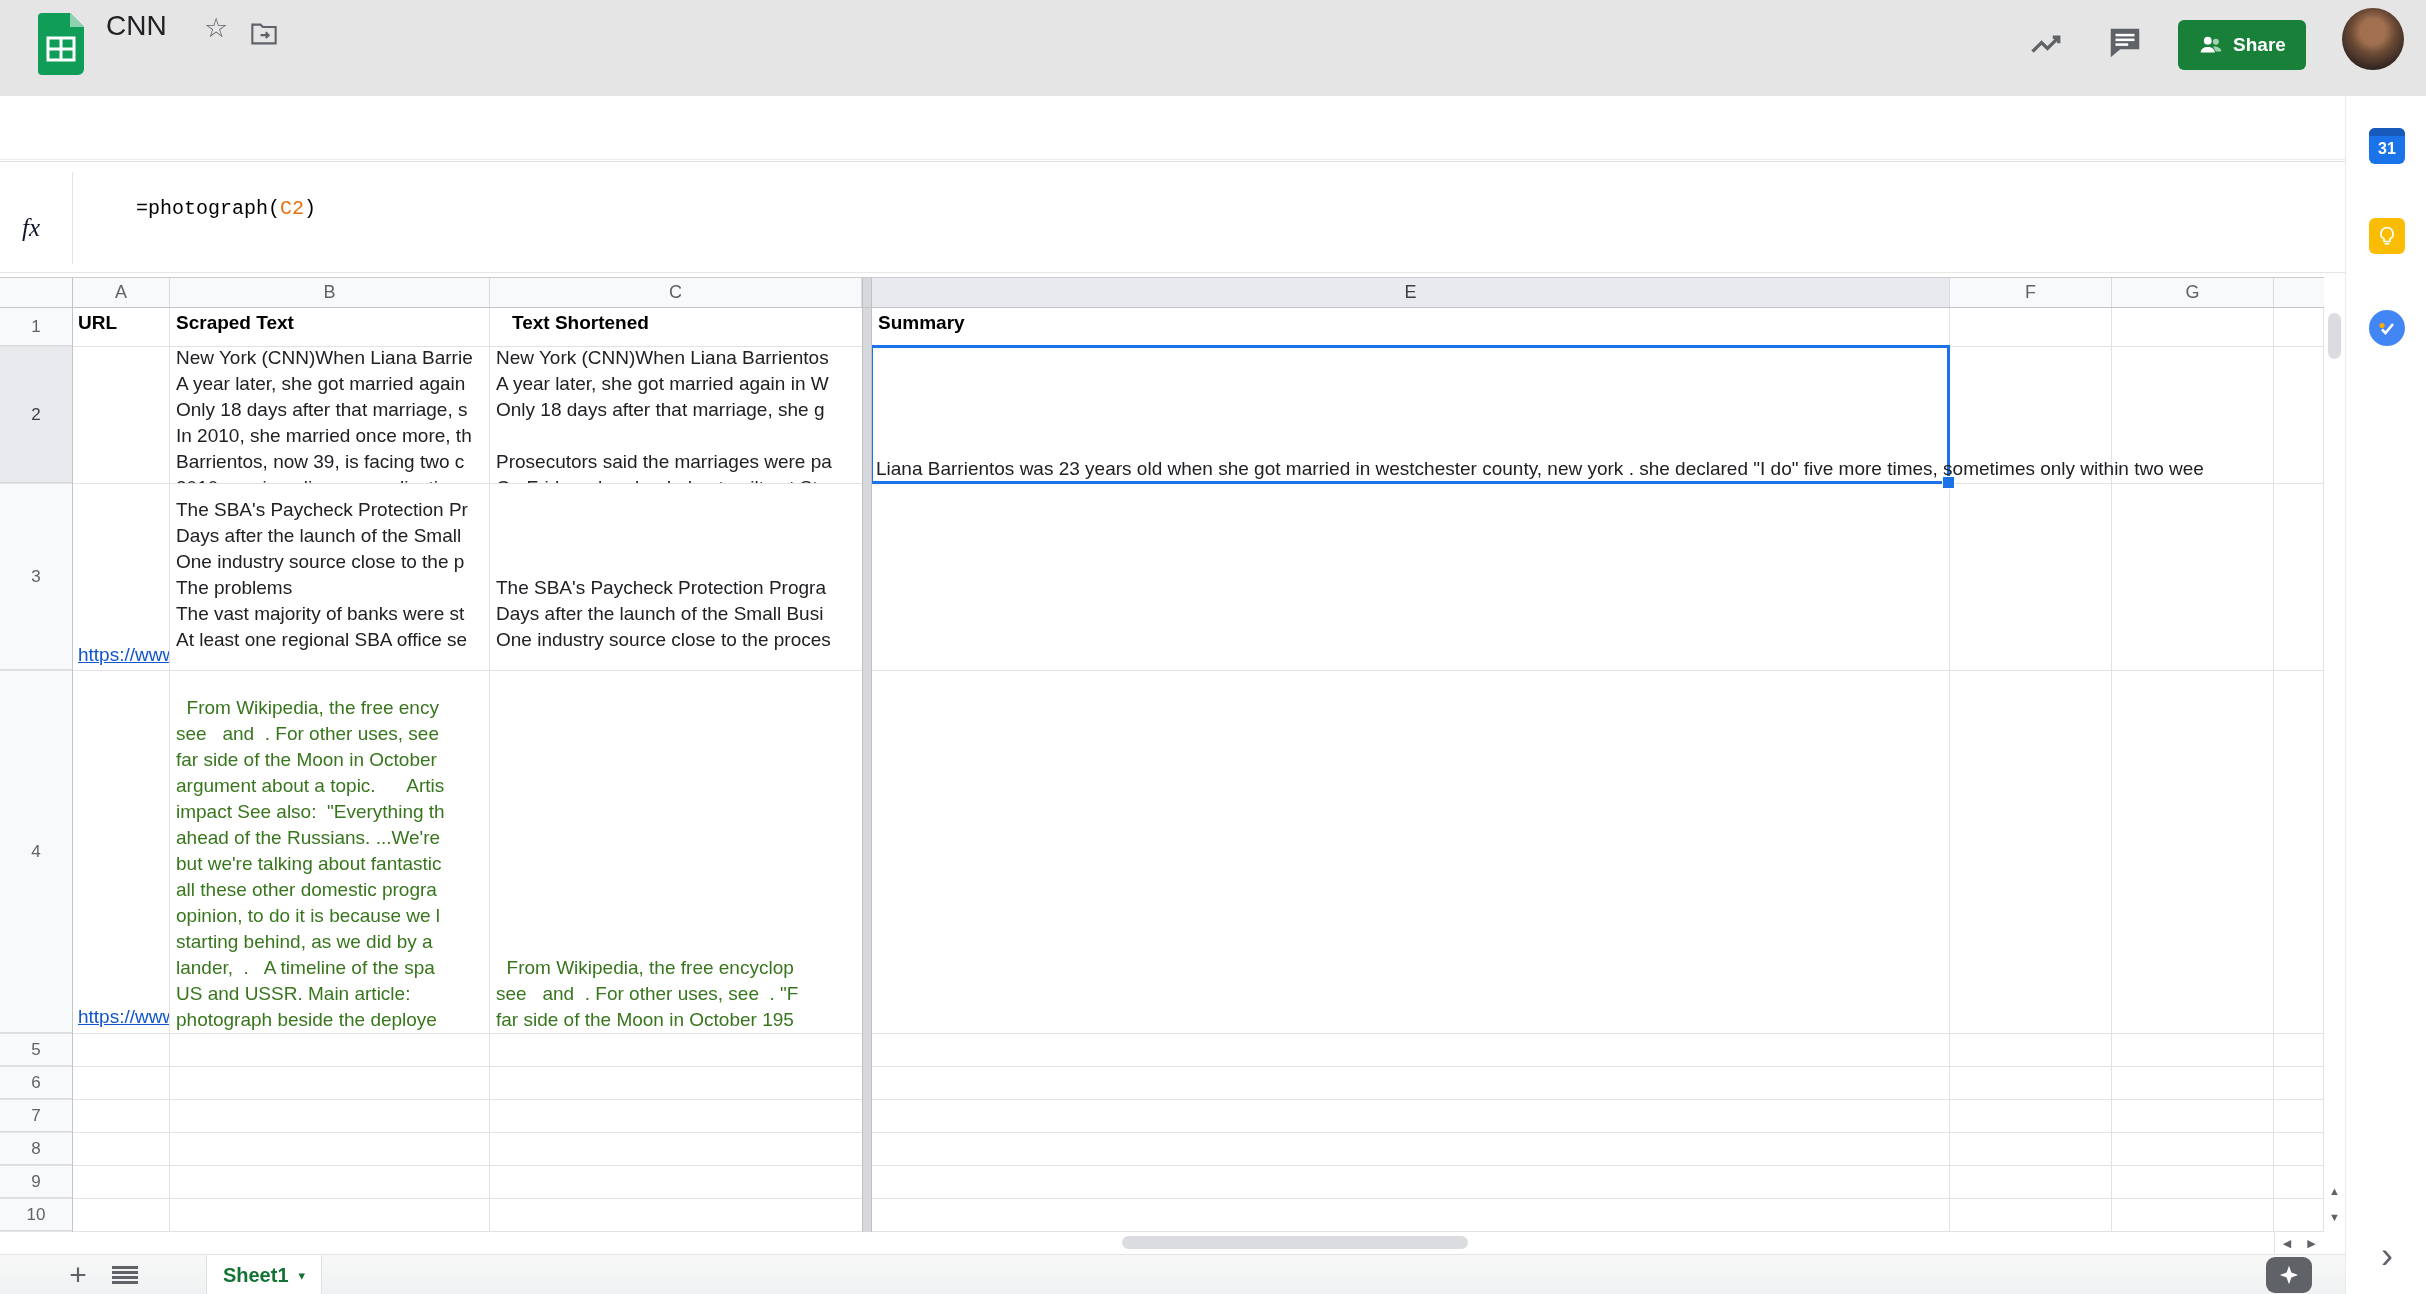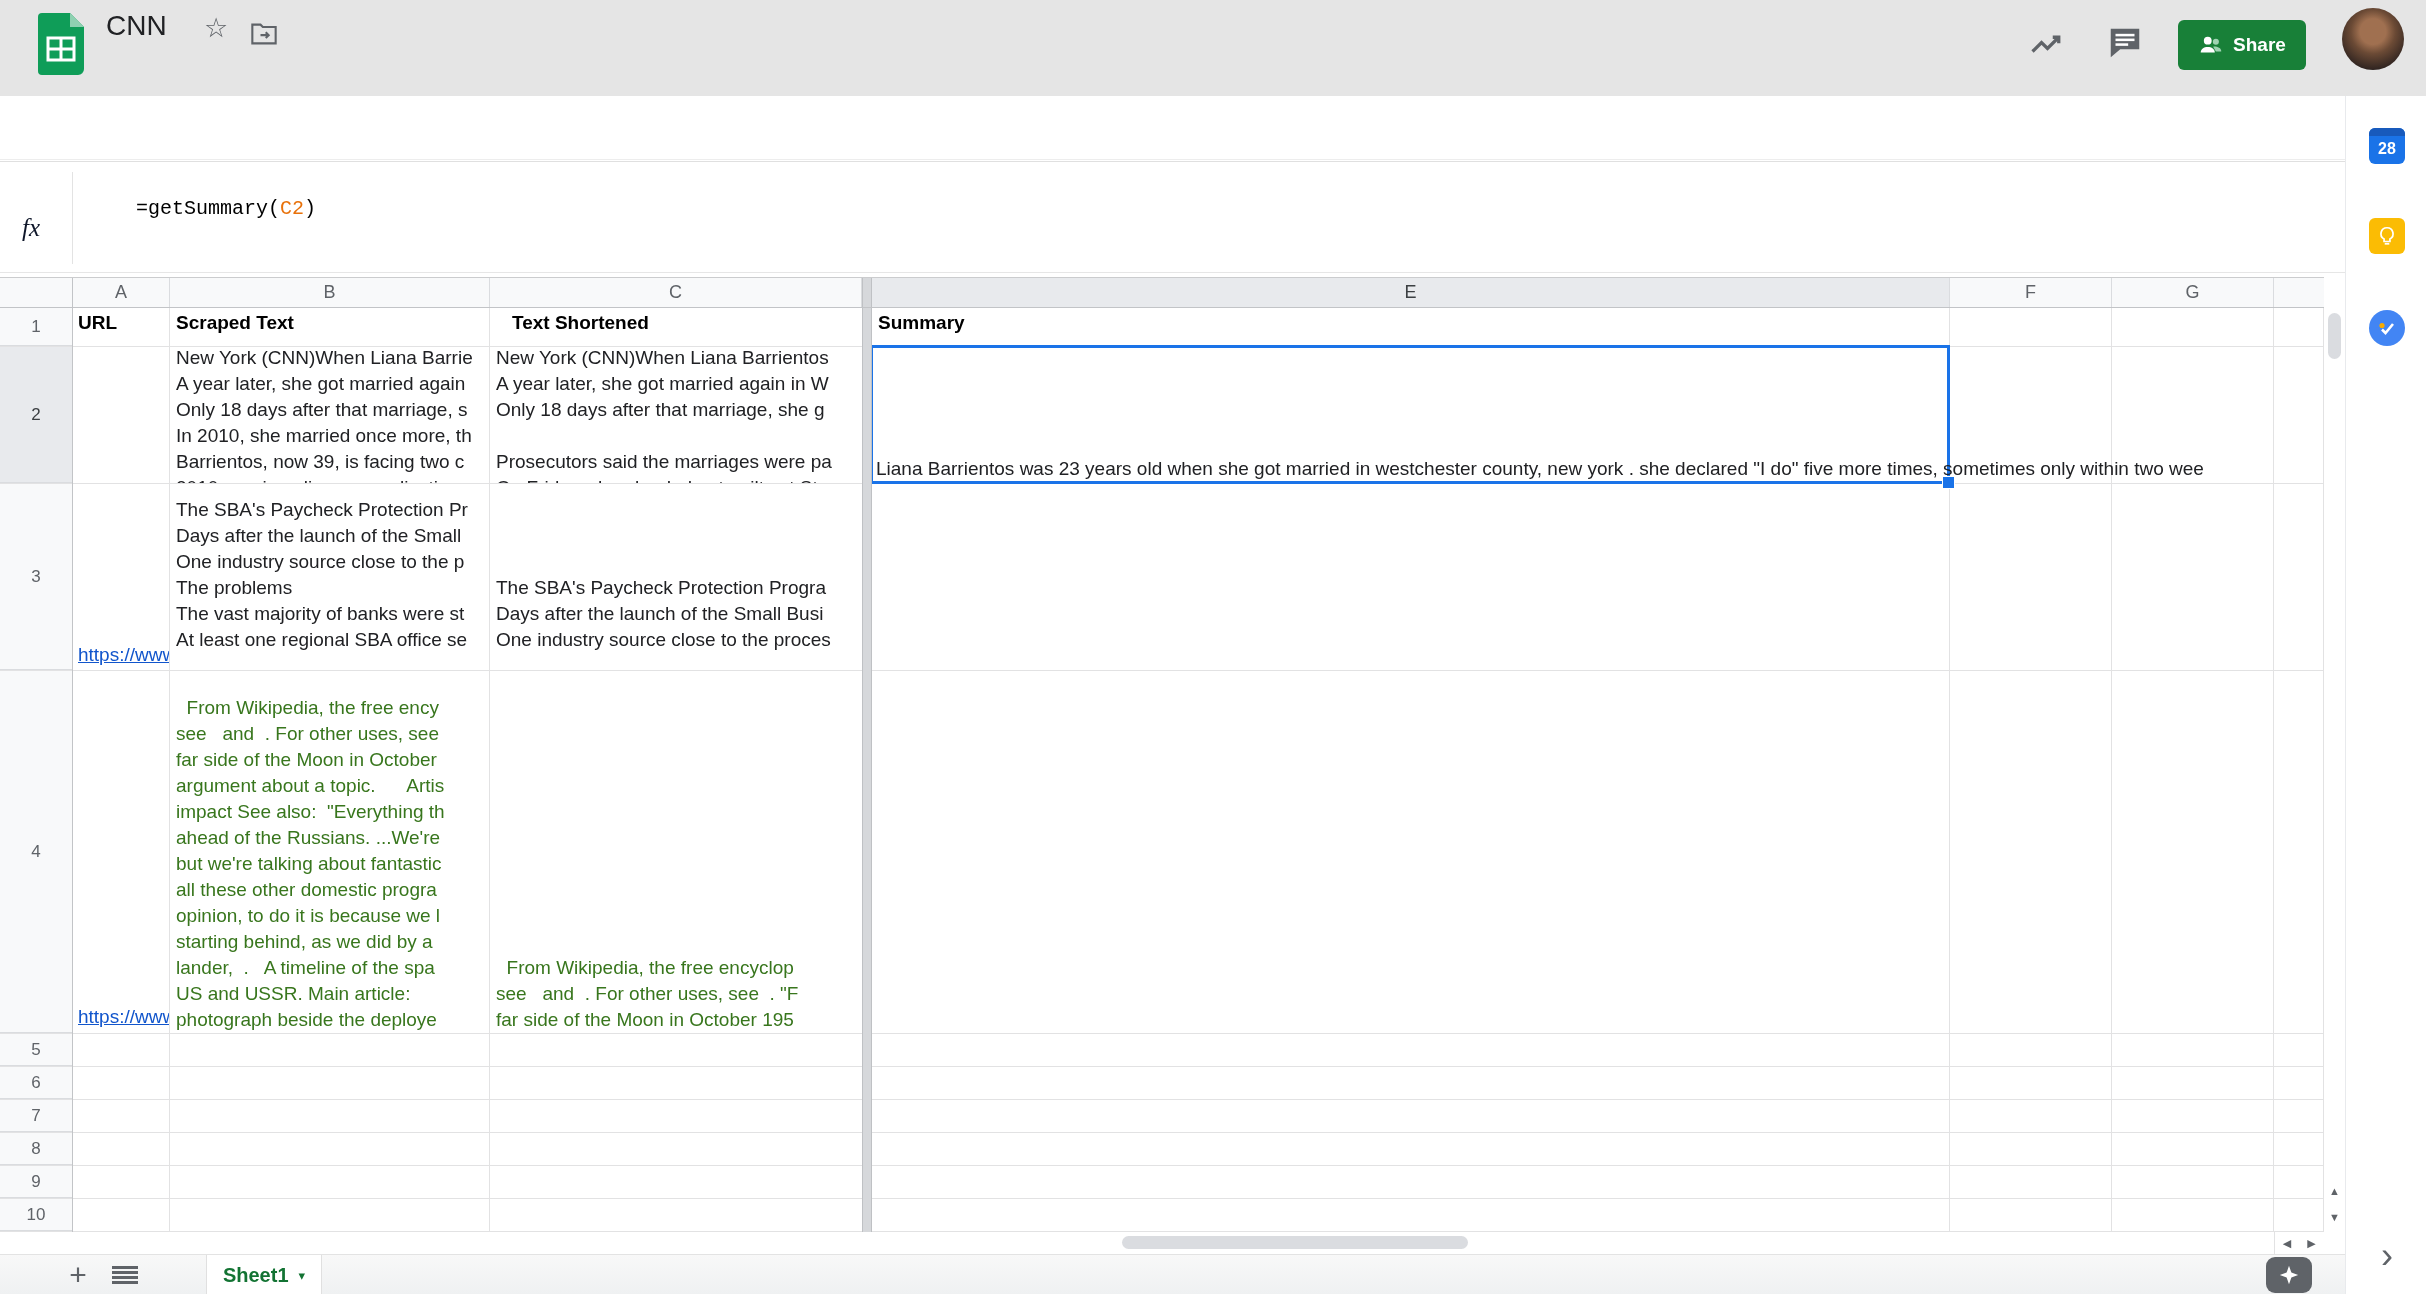--- a/index.html
+++ b/index.html
@@ -220,21 +220,21 @@
   <div class="tbtn" style="left:1762px;width:40px;font-size:23px;">Σ</div>
   <span class="abs caret" style="left:1806px;top:121px;">▾</span>
 
   <div class="tbtn" style="left:2290px;width:44px;font-size:22px;color:#5f6368;">∧</div>
 </div>
 
 <div class="abs" style="left:0;top:161px;width:2345px;height:112px;background:#fff;border-top:1px solid #e0e0e0;border-bottom:1px solid #e6e6e6;">
   <div class="abs" style="left:22px;top:52px;font-family:'Liberation Serif',serif;font-style:italic;font-size:25px;color:#0f172a;">fx</div>
   <div class="abs" style="left:72px;top:10px;width:1px;height:92px;background:#e3e3e3;"></div>
   <div class="abs" style="left:88px;top:12px;width:2200px;height:90px;font-family:'Liberation Mono',monospace;font-size:20px;color:#000;white-space:pre;">
-    <span>=getSummary(</span><span style="color:#e8710a;">C2</span><span>)</span>
+    <span>=photograph(</span><span style="color:#e8710a;">C2</span><span>)</span>
   </div>
 </div>
 
 <div class="abs" style="left:0;top:273px;width:2345px;height:959px;background:#fff;">
 </div>
 
 <div class="hl" style="left:0;top:277px;width:2324px;background:#cbccce;z-index:9;"></div>
 <div class="hl" style="left:0;top:307px;width:2324px;background:#c2c4c7;z-index:9;"></div>
 <div class="vl" style="left:72px;top:278px;height:954px;background:#c2c4c7;z-index:9;"></div>
 
@@ -347,21 +347,21 @@
   <div class="abs" style="left:2266px;top:2px;width:46px;height:36px;background:#5f6368;border-radius:9px;display:flex;align-items:center;justify-content:center;">
     <svg width="22" height="22" viewBox="0 0 24 24">
       <path d="M12 2l2.6 7.4L22 12l-7.4 2.6L12 22l-2.6-7.4L2 12l7.4-2.6z" fill="#fff"></path>
     </svg>
   </div>
 </div>
 
 <div class="abs" style="left:2345px;top:96px;width:81px;height:1198px;background:#fff;border-left:1px solid #e8eaed;">
   <div class="abs" style="left:23px;top:32px;width:36px;height:36px;border-radius:6px;background:#1a73e8;overflow:hidden;">
     <div style="width:36px;height:8px;background:#185abc;"></div>
-    <div style="color:#fff;font-size:16px;font-weight:bold;text-align:center;line-height:26px;">28</div>
+    <div style="color:#fff;font-size:16px;font-weight:bold;text-align:center;line-height:26px;">31</div>
   </div>
   <div class="abs" style="left:23px;top:122px;width:36px;height:36px;border-radius:6px;background:#fbbc04;display:flex;align-items:center;justify-content:center;">
     <svg width="22" height="22" viewBox="0 0 24 24">
       <path d="M12 3a6.5 6.5 0 0 0-3.2 12.2V18h6.4v-2.8A6.5 6.5 0 0 0 12 3z" fill="none" stroke="#fff" stroke-width="1.9"></path>
       <line x1="9.5" y1="20.5" x2="14.5" y2="20.5" stroke="#fff" stroke-width="1.9"></line>
     </svg>
   </div>
   <div class="abs" style="left:23px;top:214px;width:36px;height:36px;border-radius:50%;background:#4285f4;display:flex;align-items:center;justify-content:center;">
     <svg width="24" height="24" viewBox="0 0 24 24">
       <path d="M7 13.5l3.5 3.5L18 8" fill="none" stroke="#fff" stroke-width="2.6"></path>

